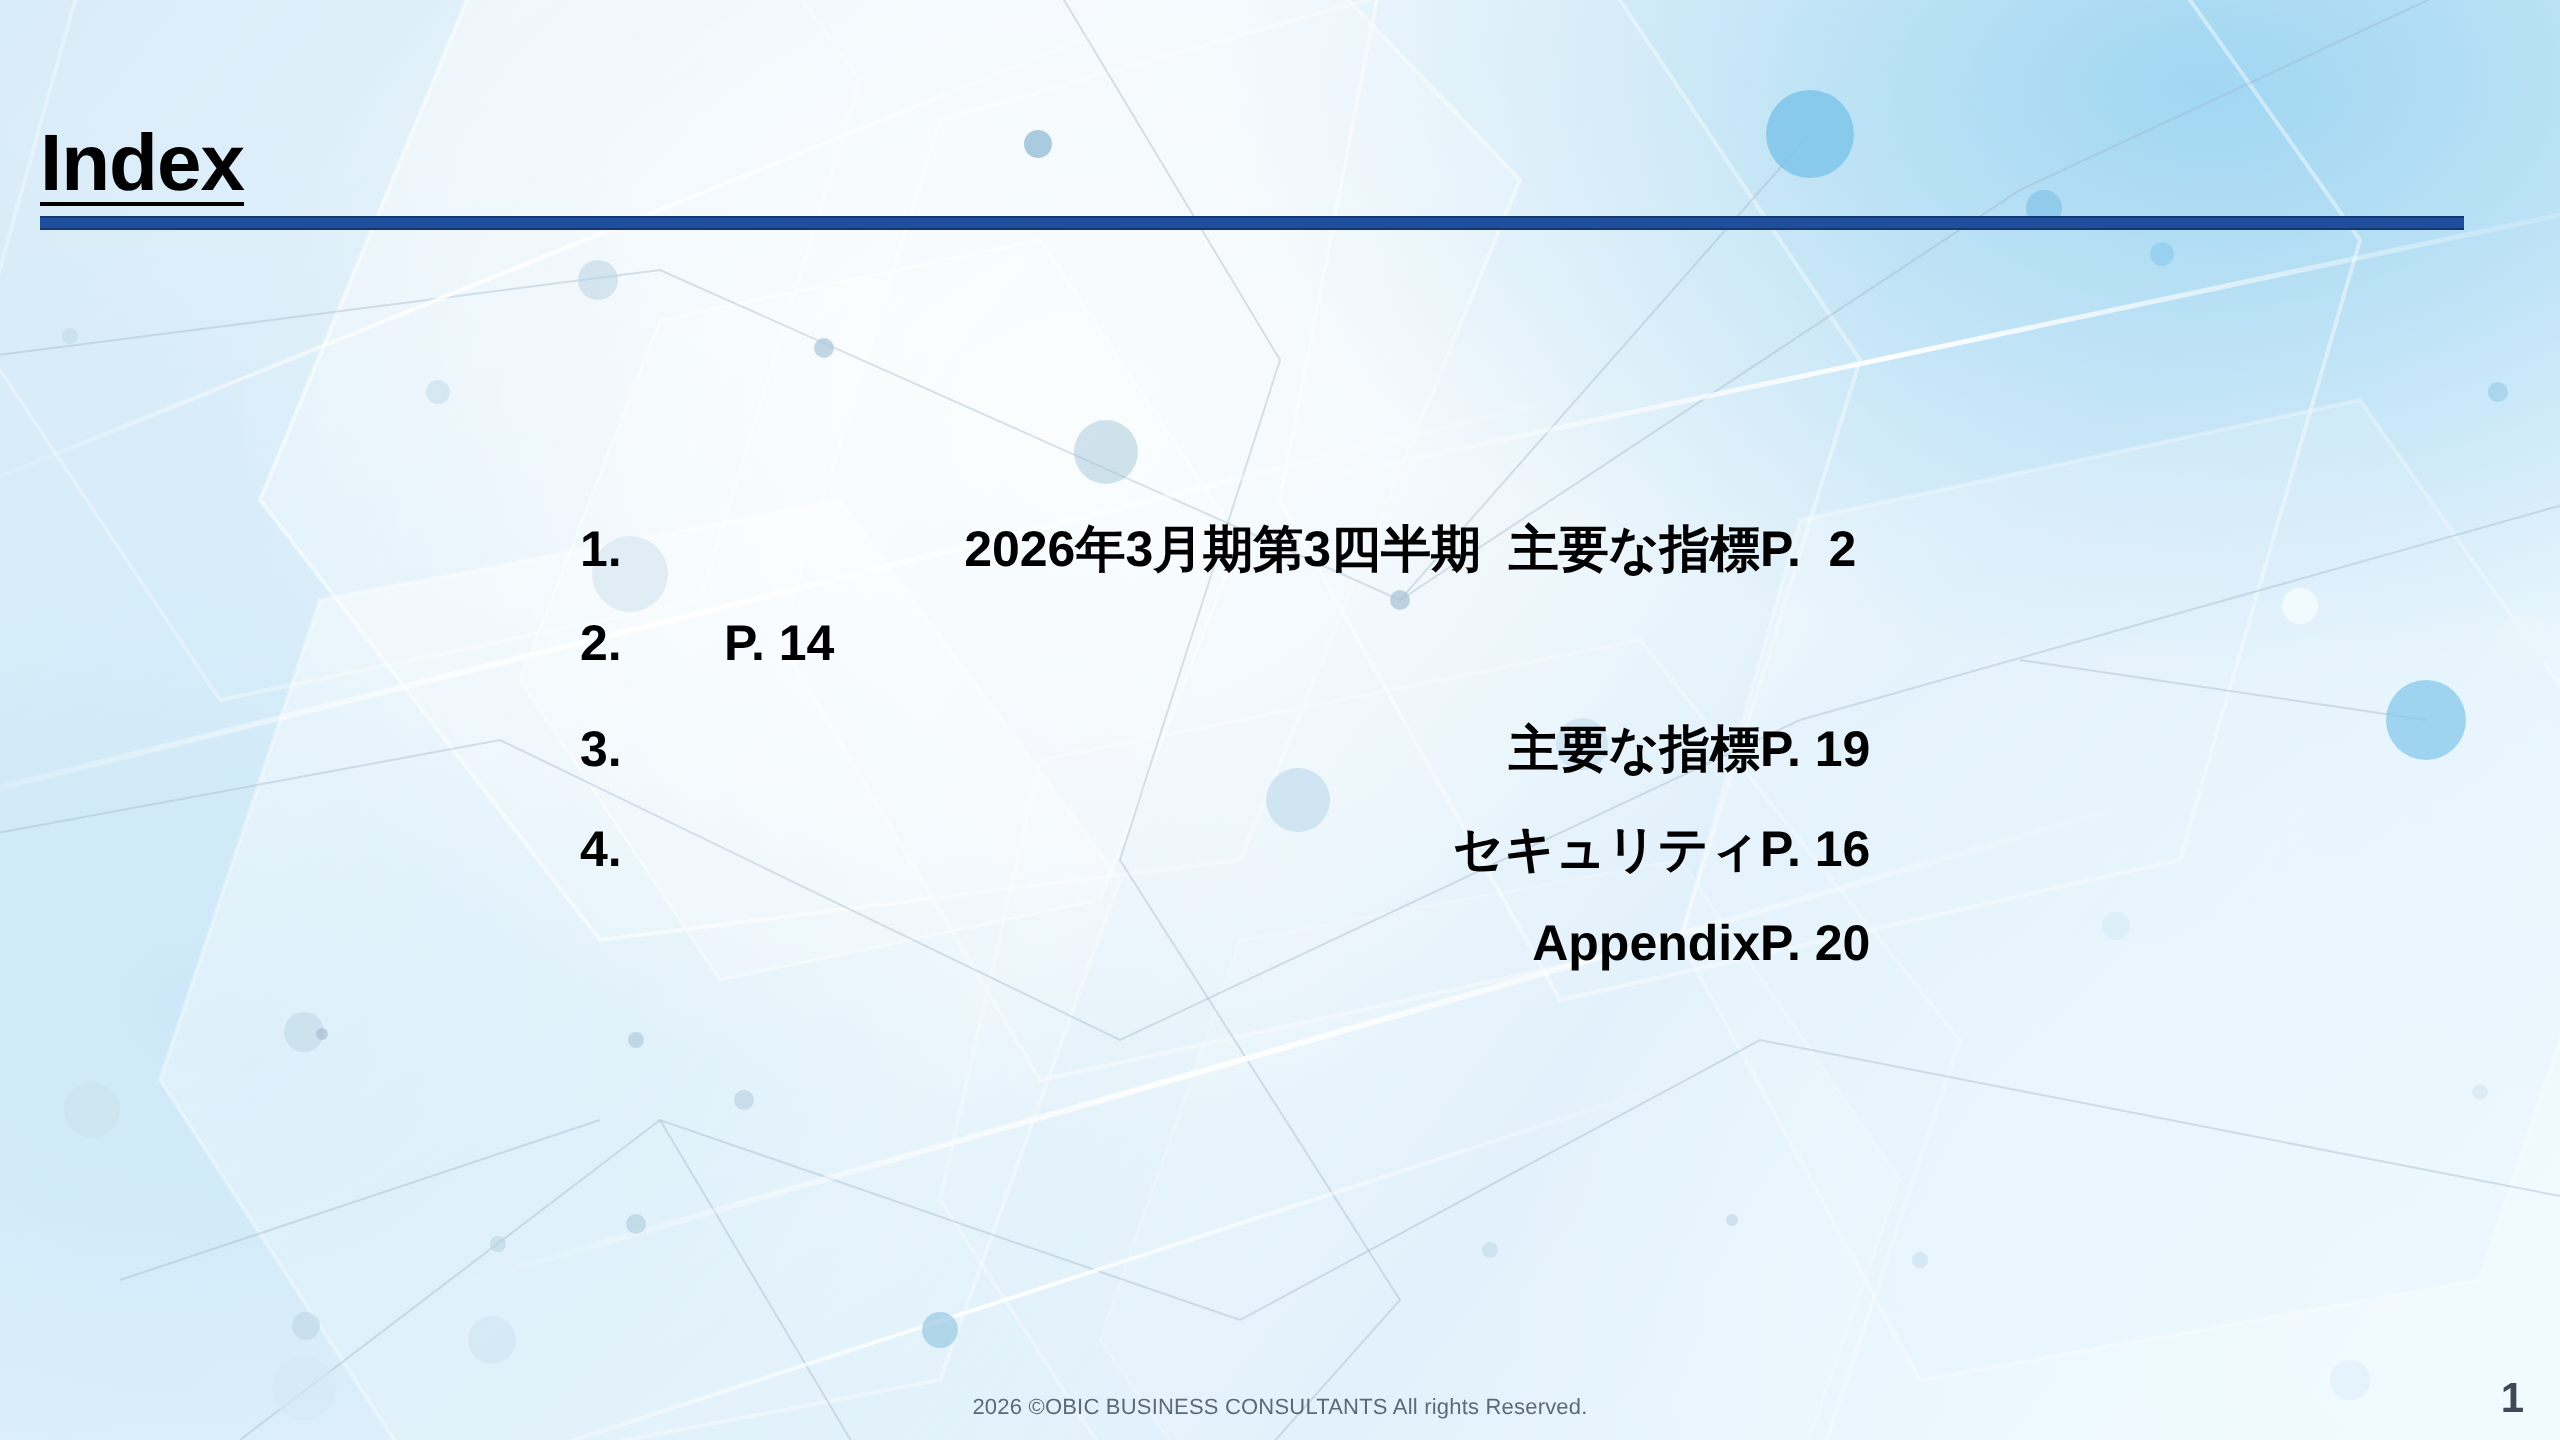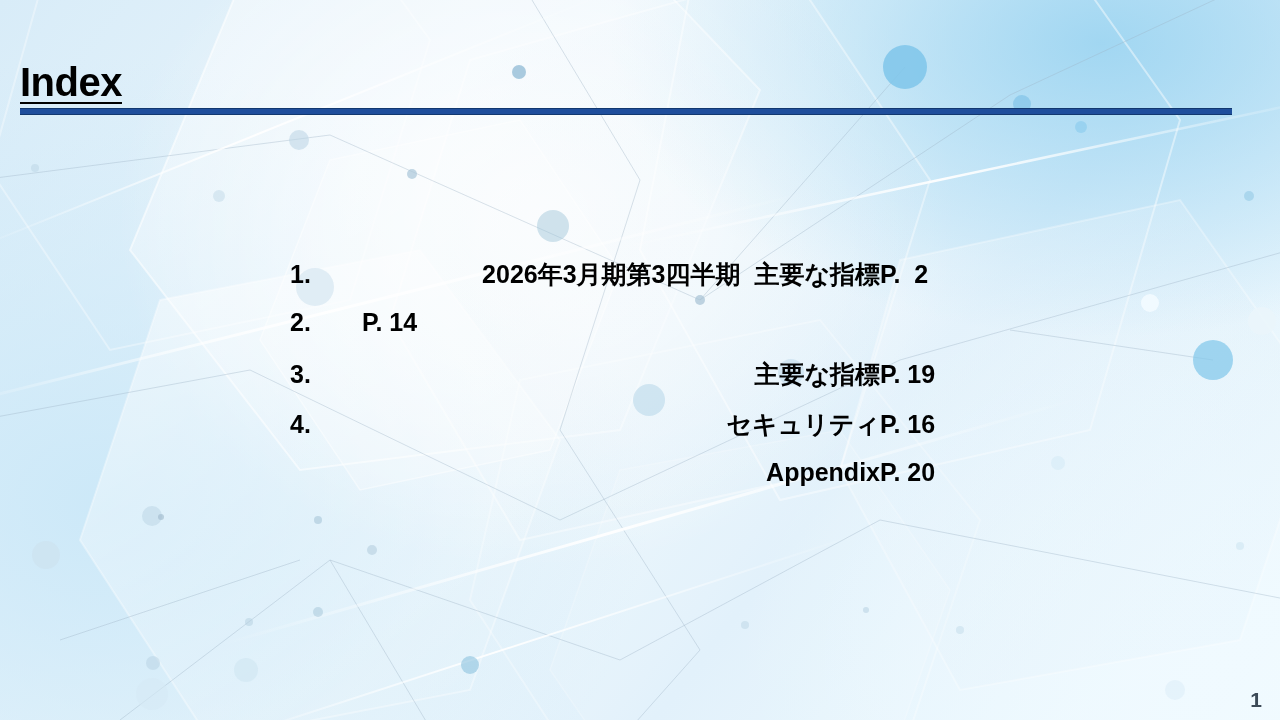--- a/index.html
+++ b/index.html
@@ -239,15 +239,16 @@
     </div>
 
     <div class="index-row">
       <span class="row-num"></span>
       <span class="row-label">Appendix</span>
       <span class="row-page">P. 20</span>
     </div>
 
   </div>
 
+  <div class="footer-copy">2026  ©OBIC BUSINESS CONSULTANTS All rights Reserved.</div>
   <div class="page-number">1</div>
 
 </div>
 
 </body></html>

